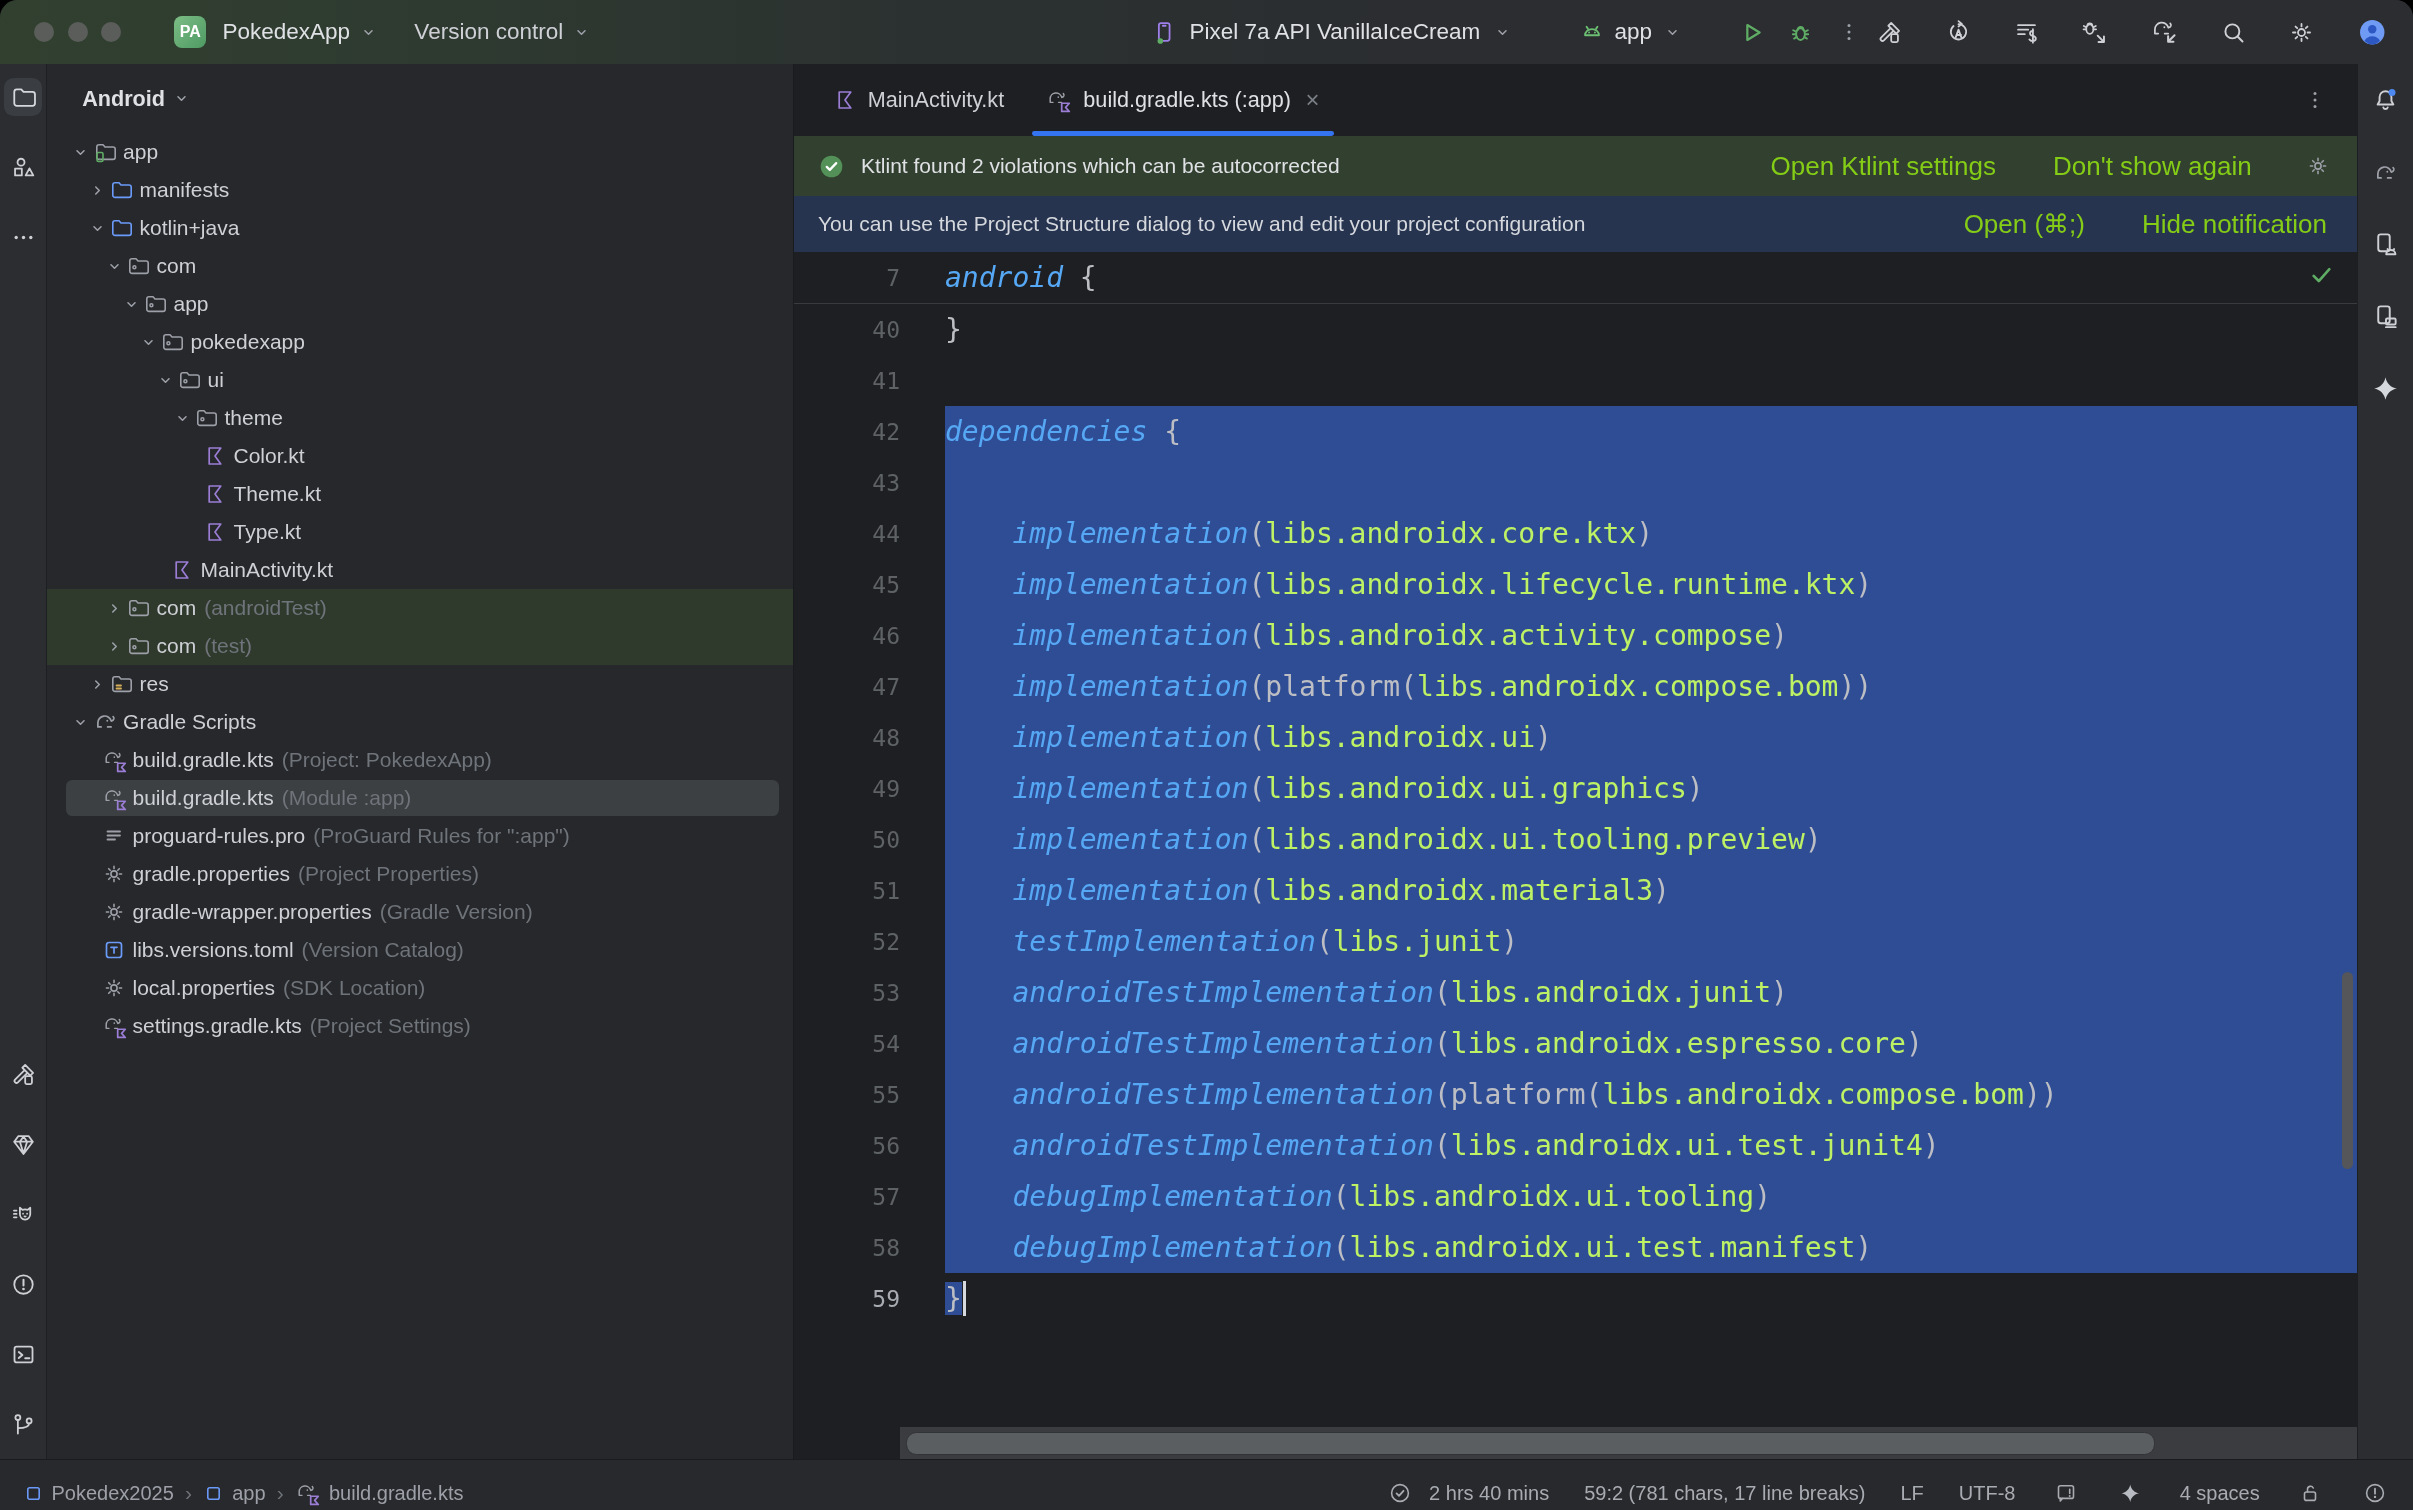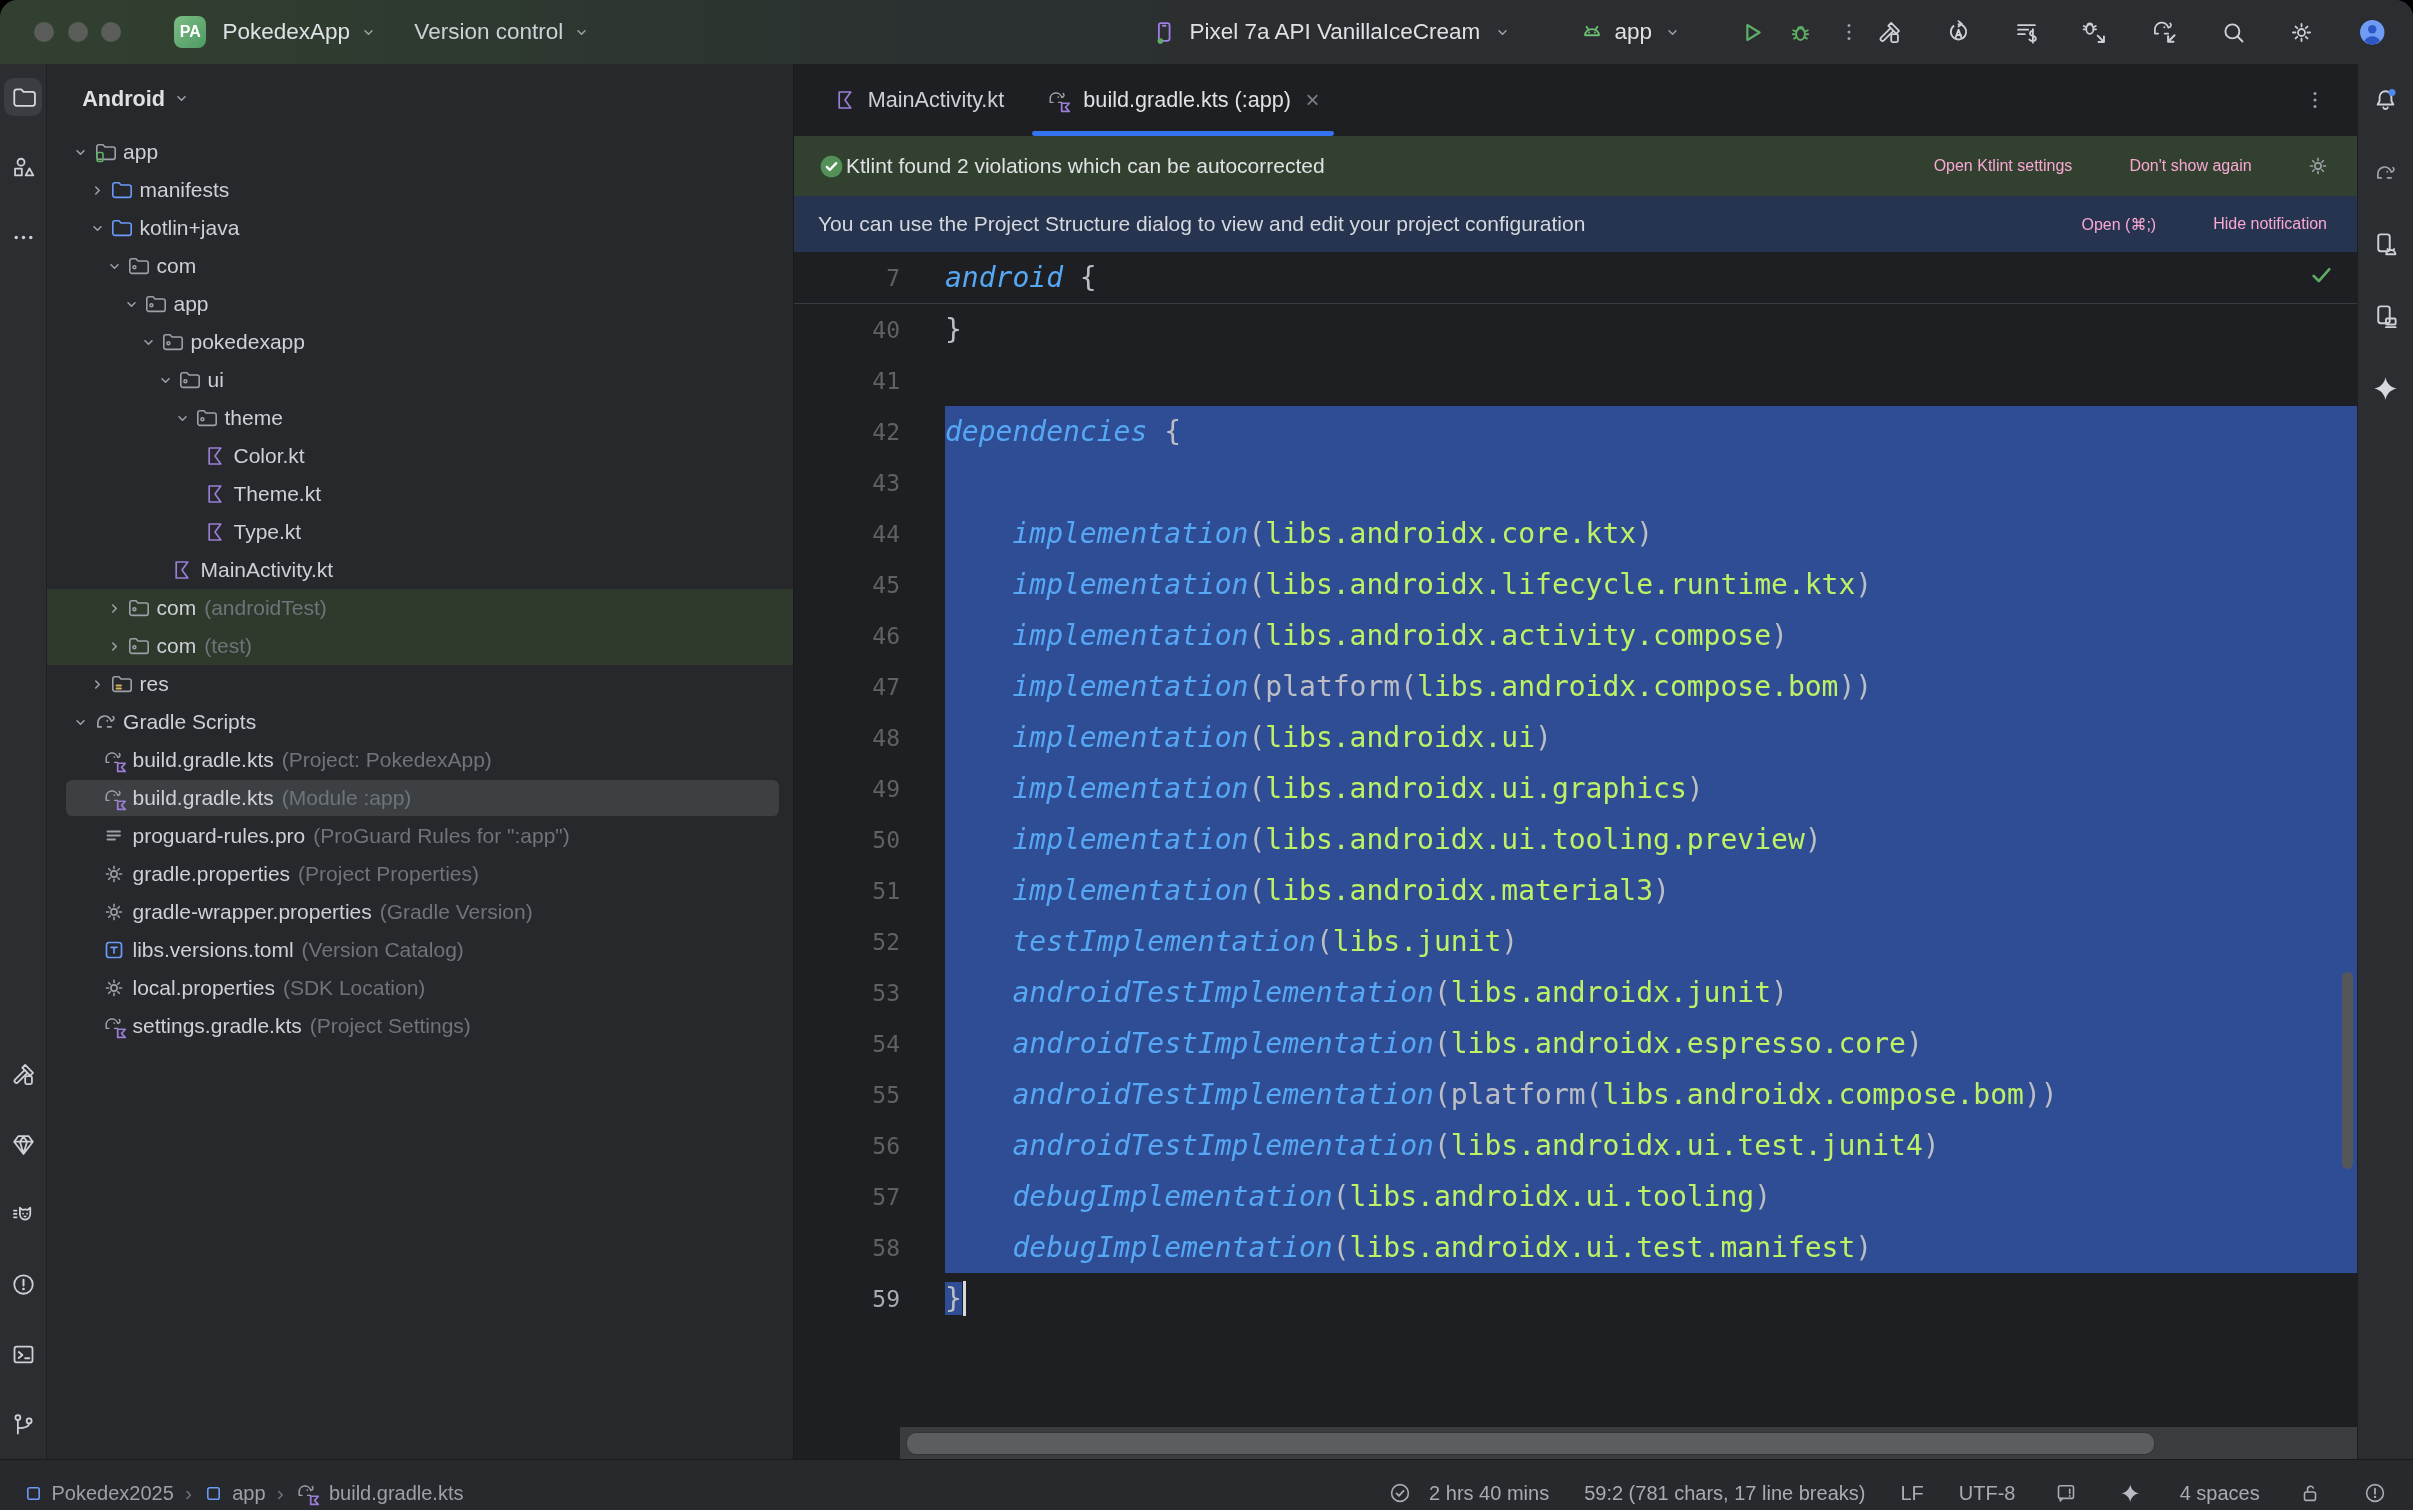--- a/index.html
+++ b/index.html
@@ -56,24 +56,24 @@
   .tab{display:flex;align-items:center;gap:11.2px;padding:0 21px;font-size:21.6px;color:#CED0D6;
     position:relative;cursor:pointer;background:none;border:none}
   .tab.active{color:#DFE1E5}
   .tab.active::after{content:"";position:absolute;left:6.4px;right:6.4px;bottom:0;height:4.8px;border-radius:2.4px;background:#3574F0}
   .tab .close{color:#7A7E85;font-size:24px;margin-left:3.2px;line-height:1}
   .tab-kebab{position:absolute;right:24px;top:0;bottom:0;display:flex;align-items:center;background:none;border:none;cursor:pointer}
 
   .banner{display:flex;align-items:center;padding:0 24px;font-size:21px;flex:0 0 auto}
   .banner.ktlint{height:60px;background:#32402F;color:#DFE1E5}
   .banner.ps{height:56px;background:#273450;color:#D5D8DD}
-  .banner .msg{margin-left:1px}
+  .banner .msg{margin-left:16px}
   .banner.ps .msg{margin-left:0}
   .blinks{margin-left:auto;display:flex;align-items:center;gap:45px}
-  .blink{color:#f9a8d4;background:none;border:none;font-size:16px;cursor:pointer;white-space:nowrap}
+  .blink{color:#84cc16;background:none;border:none;font-size:26px;cursor:pointer;white-space:nowrap}
 
   
   .codefont{font-family:"DejaVu Sans Mono","Liberation Mono",monospace}
   .cl{height:51px;display:flex;align-items:stretch;flex:0 0 auto}
   .cl .ln{flex:0 0 106px;display:flex;align-items:center;justify-content:flex-end;padding-right:45px;
     color:#5E6265;font-size:23px}
   .cl .ln.cur{color:#A8ABB2}
   .cl .ct{flex:1;display:flex;align-items:center;white-space:pre;font-size:28px;color:#BCBEC4;min-width:0}
   .cl.sel .ct{background:#2F4D95}
   .tok{font-style:normal}

